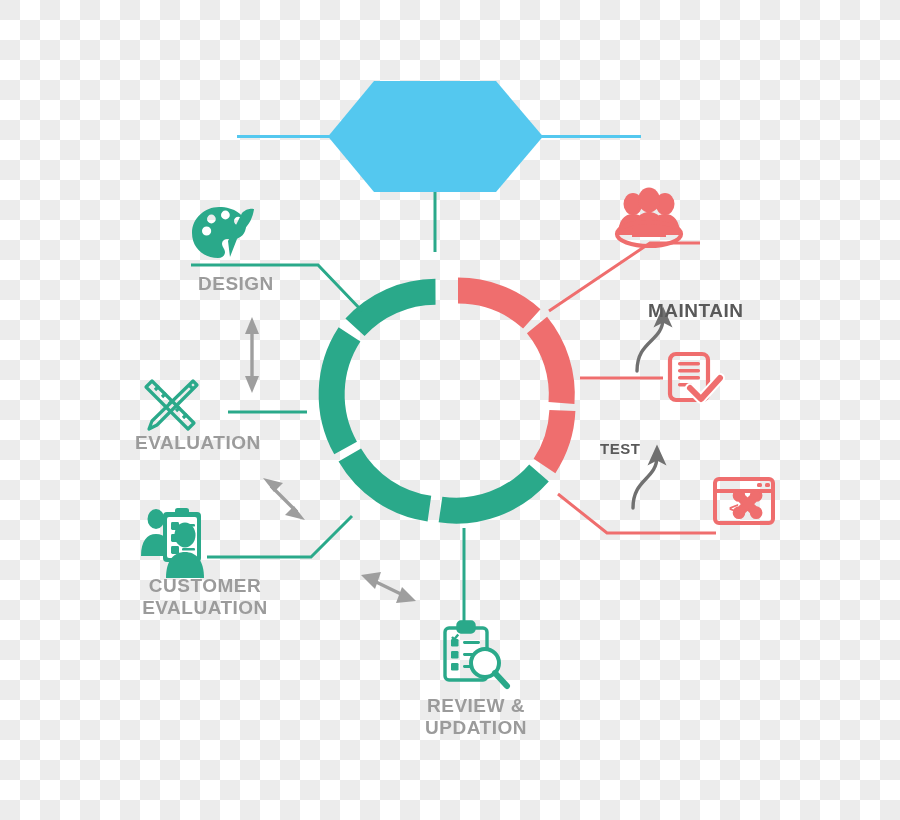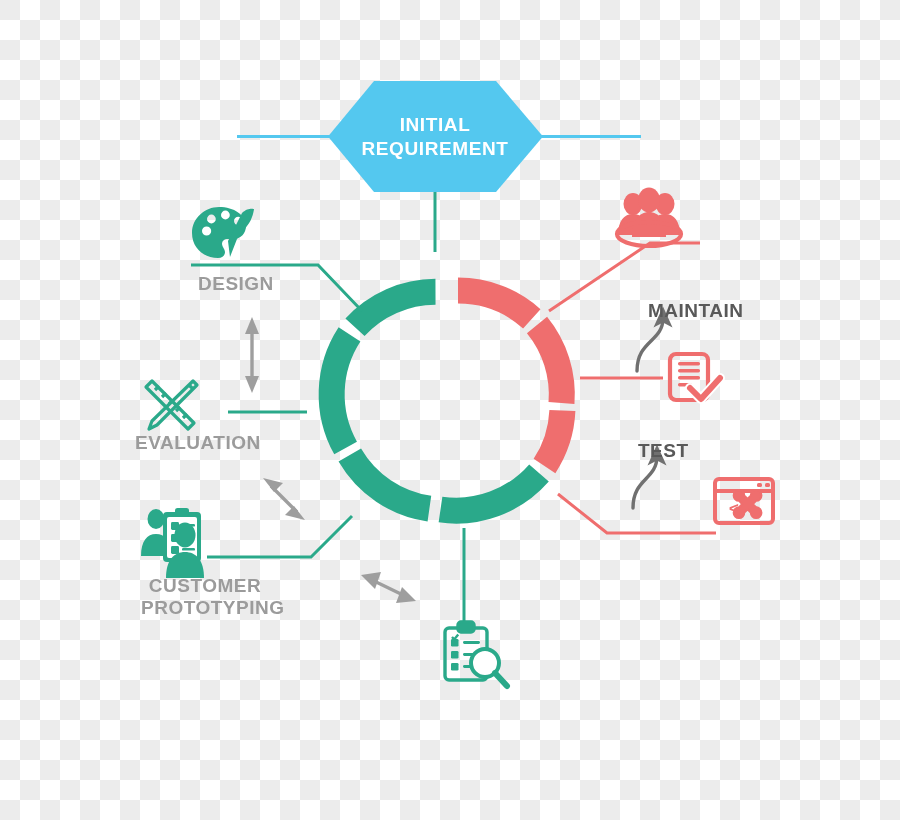--- a/index.html
+++ b/index.html
@@ -34,21 +34,21 @@
     width:220px;
     left:325px;top:113px;
     white-space:pre-line;
     user-select:none;
   }
   #lbl-design{left:198px;top:273px;font-size:19px;}
   #lbl-prototyping{left:135px;top:432px;font-size:19px;}
   #lbl-customer{left:141px;top:575px;font-size:19px;text-align:center;width:128px;}
   #lbl-review{left:420px;top:695px;font-size:19px;text-align:center;width:112px;}
   #lbl-maintain{left:648px;top:260px;font-size:19px;}
-  #lbl-test{left:638px;top:400px;font-size:19px;}
+  #lbl-test{left:600px;top:400px;font-size:15px;}
   #lbl-development{left:639px;top:551px;font-size:19px;}
 </style>
 </head>
 <body>
 
 <div id="stage">
 
   <svg id="diagram" viewBox="0 0 900 820">
     <defs>
       <marker id="ah" markerWidth="7" markerHeight="7" refX="3.2" refY="3.2" orient="auto">
@@ -203,28 +203,28 @@
         <rect x="44" y="6" width="5" height="4" rx="1.6"></rect>
         <rect x="52" y="6" width="5" height="4" rx="1.6"></rect>
       </g>
       <text x="31" y="37" font-family="'Liberation Mono', monospace" font-size="17" font-weight="bold" fill="#ef6e6e" text-anchor="middle">&lt;/&gt;</text>
       <g fill="#ef6e6e" stroke="#ef6e6e" stroke-width="2.2">
         <path d="M52,38 l4,-4 a7,7 0 1,1 7,7 l-4,4 l4,4 a7,7 0 1,1 -7,7 l-4,-4 l-4,4 a7,7 0 1,1 -7,-7 l4,-4 l-4,-4 a7,7 0 1,1 7,-7 Z" transform="translate(-6,-8) scale(0.78)"></path>
       </g>
     </g>
   </svg>
 
-  <div id="lbl-initial">INITIAL
-REQUIREMENT</div>
 
   <div class="lbl" id="lbl-design">DESIGN</div>
 
   <div class="lbl" id="lbl-prototyping">EVALUATION</div>
 
   <div class="lbl" id="lbl-customer">CUSTOMER
-PROTOTYPING</div>
-
+EVALUATION</div>
+
+  <div class="lbl" id="lbl-review">REVIEW &amp;
+UPDATION</div>
 
 
   <div class="lbl dark" id="lbl-test">TEST</div>
 
   <div class="lbl dark" id="lbl-maintain">MAINTAIN</div>
 </div>
 
 </body></html>

